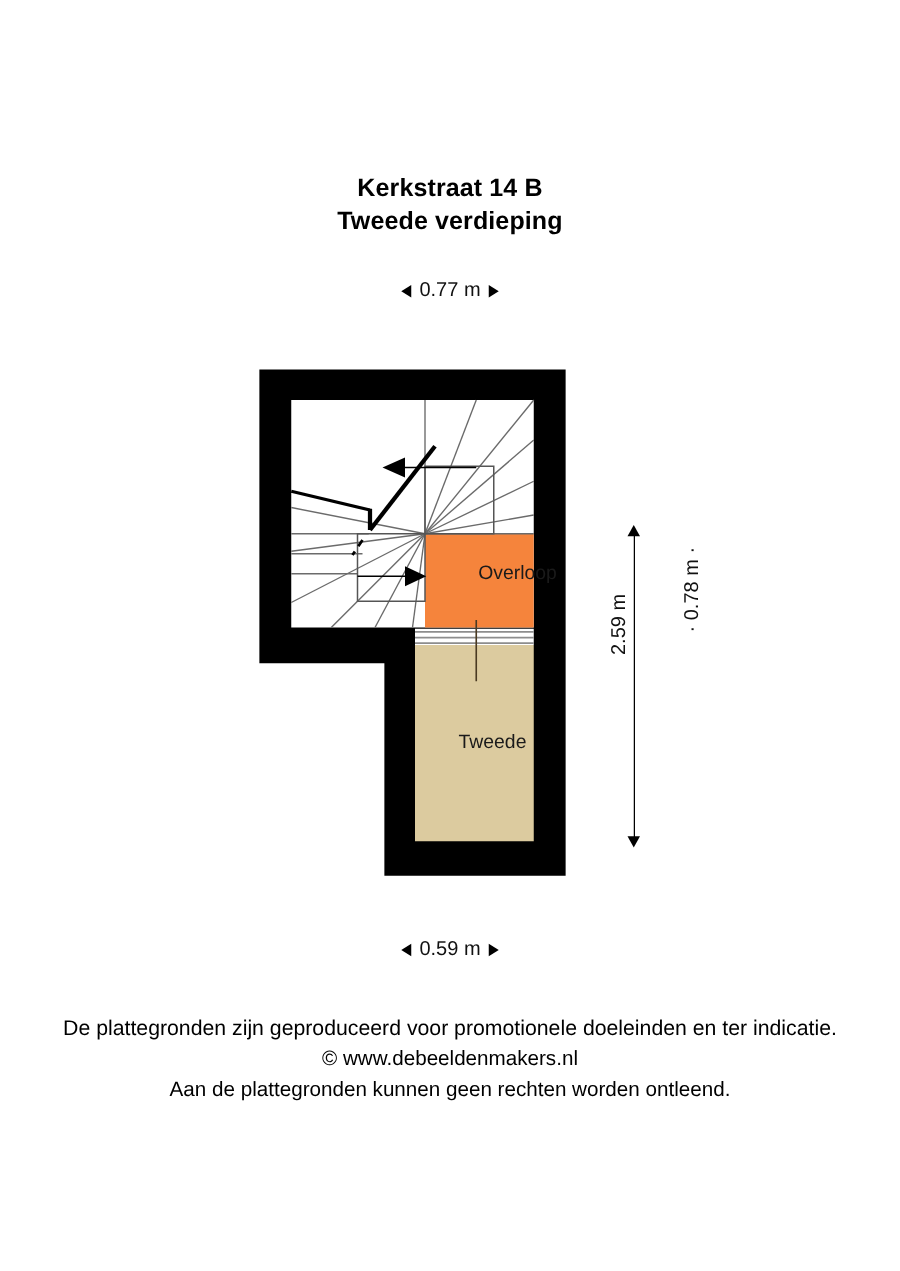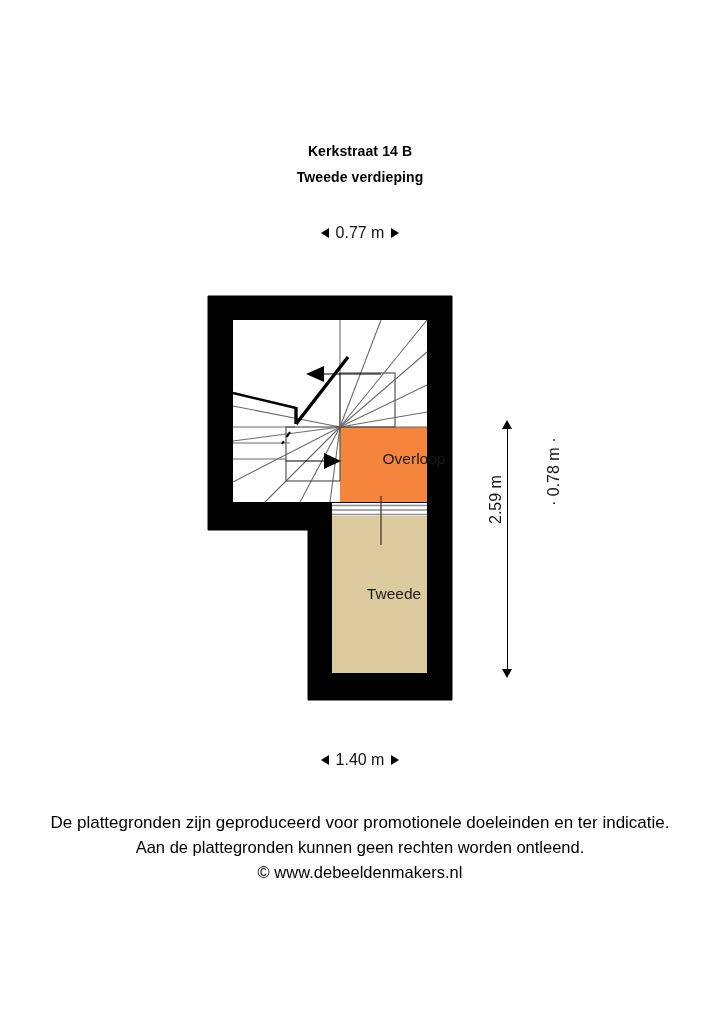--- a/index.html
+++ b/index.html
@@ -22,21 +22,21 @@
     height: 1017px;
   }
   .title-block {
     position: absolute;
     top: 138px;
     left: 0;
     width: 720px;
     text-align: center;
   }
   .title-line {
-    font-size: 14px;
+    font-size: 20px;
     font-weight: bold;
     line-height: 26px;
     letter-spacing: 0.1px;
     color: #000;
   }
   .dim-top {
     position: absolute;
     top: 224px;
     left: 0;
     width: 720px;
@@ -248,24 +248,24 @@
   </div>
   <div class="dim-v-label-259">2.59 m</div>
 
   <div class="dim-v-label-078">
     <span>·&nbsp;</span><span>0.78 m</span><span>&nbsp;·</span>
   </div>
 
   <div class="dim-bottom">
     <span class="dim-h-inner">
       <span class="arr-l"></span>
-      <span>1.40 m</span>
+      <span>0.59 m</span>
       <span class="arr-r"></span>
     </span>
   </div>
 
   <div class="footer">
     <div class="footer-line">De plattegronden zijn geproduceerd voor promotionele doeleinden en ter indicatie.</div>
+    <div class="footer-line small">© www.debeeldenmakers.nl</div>
     <div class="footer-line small">Aan de plattegronden kunnen geen rechten worden ontleend.</div>
-    <div class="footer-line small">© www.debeeldenmakers.nl</div>
   </div>
 
 </div>
 
 </body></html>

